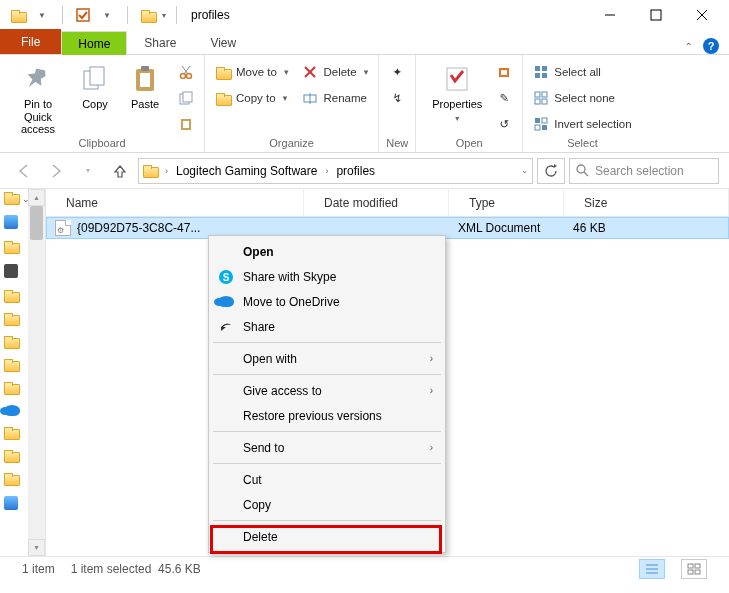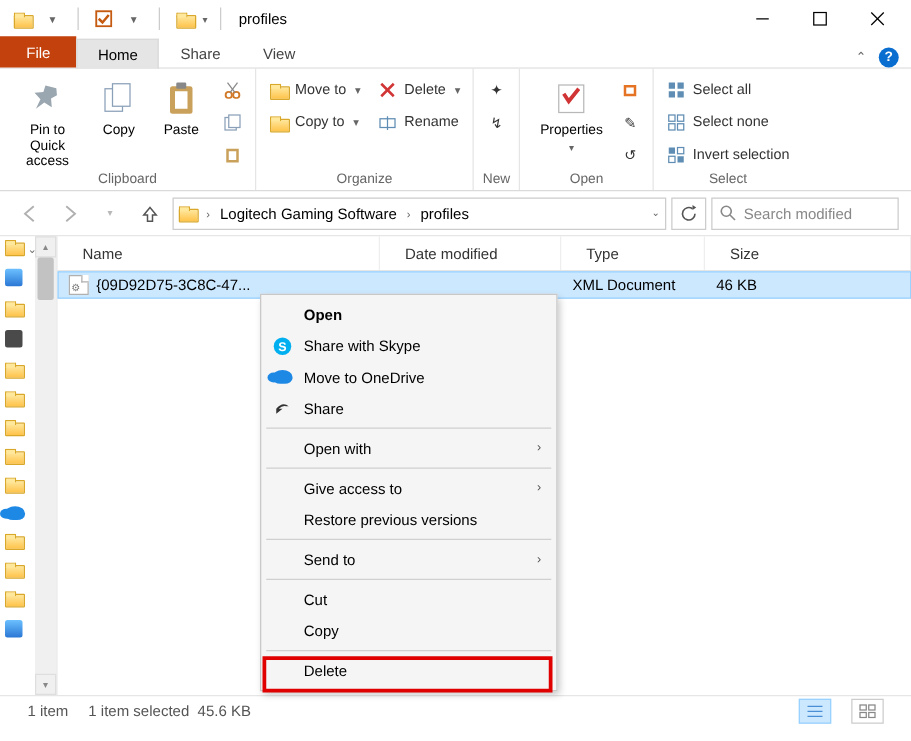--- a/index.html
+++ b/index.html
@@ -22,21 +22,21 @@
   .folder::after { content:""; position:absolute; left:0; top:0; width:9px; height:4px; background:#ffe79c; border:1px solid #d9a82a; border-bottom:none; border-radius:1px 1px 0 0;}
 
   .tinyfolder { width:14px; height:11px; }
   .tinyfolder::before { top:2px; height:9px; }
   .tinyfolder::after { width:7px; height:3px; }
 
   
   .tabs { height:25px; display:flex; align-items:flex-end; border-bottom:1px solid #dadada; }
   .tab { padding:5px 16px 4px 16px; font-size:12px; color:#444; border:1px solid transparent; border-bottom:none;}
   .tab.file { background:#c2410c; color:#fff; padding:5px 20px 5px 20px; }
-  .tab.active { background:#e5e5e5; border-color:#dadada; margin-bottom:-1px; color:#000;}
+  .tab.active { background:#84cc16; border-color:#dadada; margin-bottom:-1px; color:#000;}
   .tabs .righticons { margin-left:auto; display:flex; align-items:center; gap:10px; padding-right:10px;}
   .chevup { color:#666; font-size:10px;}
   .help { width:16px;height:16px;border-radius:50%;background:#0a6ed1;color:#fff;display:flex;align-items:center;justify-content:center;font-size:11px;font-weight:bold;}
 
   
   .ribbon { height:98px; background:#fff; border-bottom:1px solid #dadada; display:flex;}
   .group { border-right:1px solid #e5e5e5; display:flex; flex-direction:column; }
   .group-body { flex:1; display:flex; align-items:flex-start; padding:4px 10px 0 10px; gap:8px;}
   .group-label { text-align:center; font-size:11px; color:#666; padding-bottom:3px;}
   .bigbtn { display:flex; flex-direction:column; align-items:center; gap:3px; width:56px; padding-top:4px; font-size:11px; line-height:1.15; text-align:center;}
@@ -390,21 +390,21 @@
       <svg width="14" height="14">
         <path d="M12 7 A5 5 0 1 1 10 3" fill="none" stroke="#555" stroke-width="1.3"></path>
         <path d="M10 0 L10 4 L13 2 Z" fill="#555"></path>
       </svg>
     </div>
   <div class="search">
     <svg width="13" height="13">
         <circle cx="5" cy="5" r="4" fill="none" stroke="#888" stroke-width="1.3"></circle>
         <line x1="8" y1="8" x2="12" y2="12" stroke="#888" stroke-width="1.3"></line>
       </svg>
-    <span class="txt">Search modified</span>
+    <span class="txt">Search selection</span>
   </div>
 </div>
 
 <div class="content">
   <div class="sidestrip">
     <span class="side-arrow">⌄</span>
     <div class="side-items">
       <div class="tinyfolder folder"></div>
       <div style="width:14px;height:14px;background:linear-gradient(#6cc0ff,#2a77d4);border-radius:2px;"></div>
       <div class="tinyfolder folder"></div>

